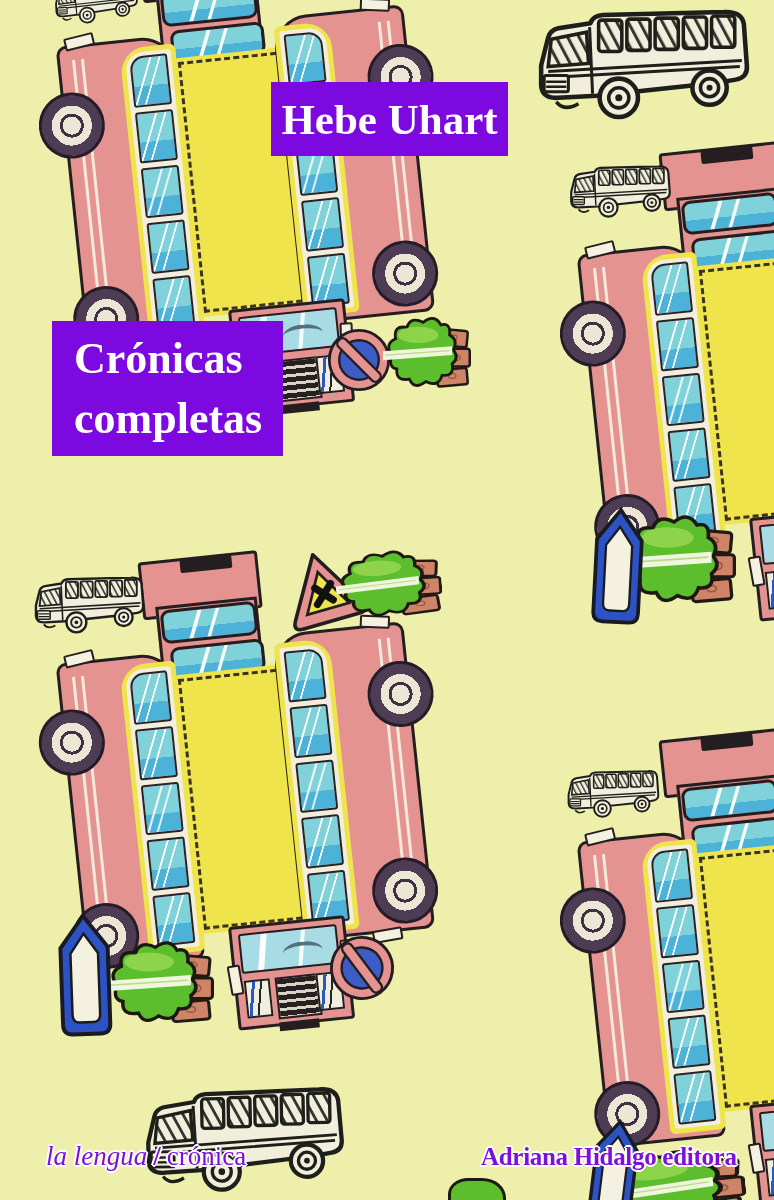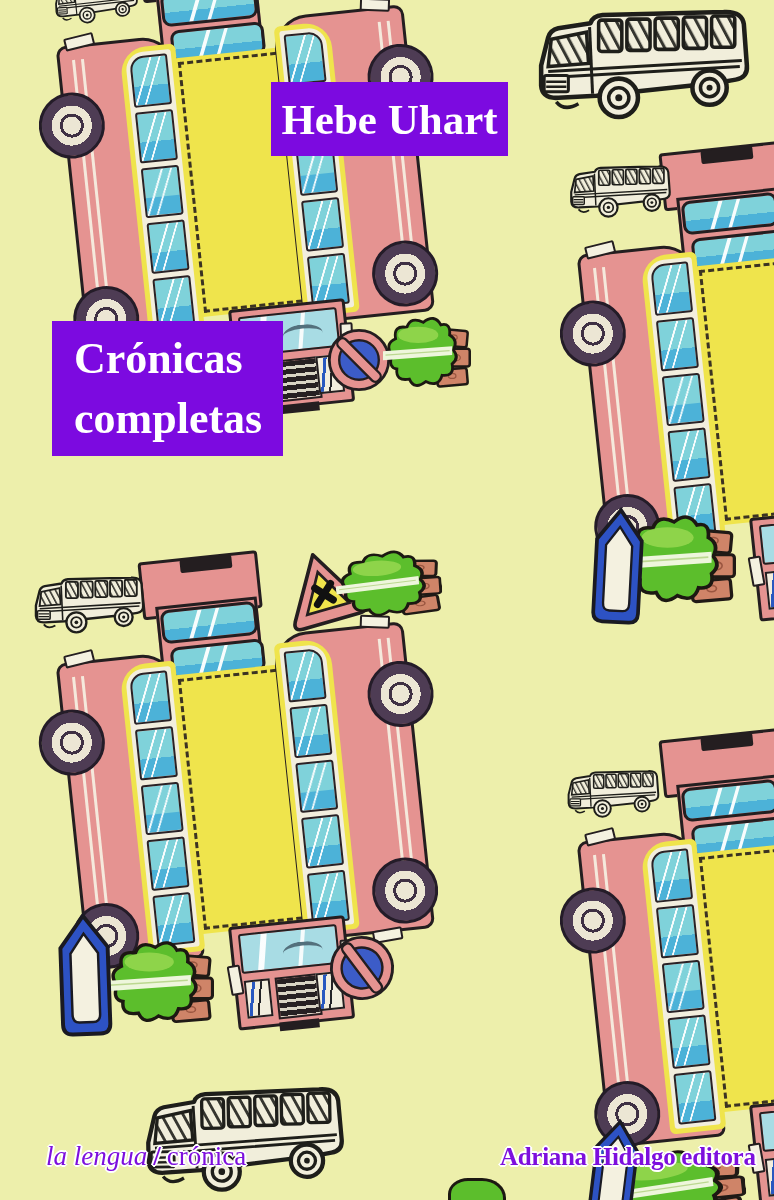--- a/index.html
+++ b/index.html
@@ -57,21 +57,21 @@
   
   .pbox{position:absolute;background:#7c0ae0;color:#fff;z-index:30;}
   #author-box{left:271px;top:82px;width:237px;height:74px;display:flex;align-items:center;justify-content:center;
               font-size:43px;font-weight:bold;}
   #title-box{left:52px;top:321px;width:231px;height:135px;font-size:44px;font-weight:bold;
              line-height:60px;padding:8px 0 0 22px;}
   .halo{text-shadow:-2px 0 0 #fff,2px 0 0 #fff,0 -2px 0 #fff,0 2px 0 #fff,-1px -1px 0 #fff,1px 1px 0 #fff,-1px 1px 0 #fff,1px -1px 0 #fff;}
   #collection{left:46px;top:1141px;z-index:30;color:#7d0fdd;font-size:27px;white-space:nowrap;}
   #collection .it{font-style:italic;}
   #collection .sep{margin:0 6px;font-weight:bold;}
-  #publisher{left:500px;top:1143px;z-index:30;color:#7d0fdd;font-size:25px;font-weight:bold;white-space:nowrap;letter-spacing:-0.3px;}
+  #publisher{left:481px;top:1143px;z-index:30;color:#7d0fdd;font-size:25px;font-weight:bold;white-space:nowrap;letter-spacing:-0.3px;}
   #ah-logo{left:353px;top:1090px;width:46px;height:82px;z-index:30;}
   .il{z-index:8;} .sketch{z-index:7;}
   .bushlet{position:absolute;width:58px;height:24px;background:#5cbe2c;border:3px solid #1c1812;border-bottom:0;
            border-radius:20px 24px 0 0/16px 20px 0 0;z-index:8;}
 </style>
 </head>
 <body>
 
 <div id="cover">
 

